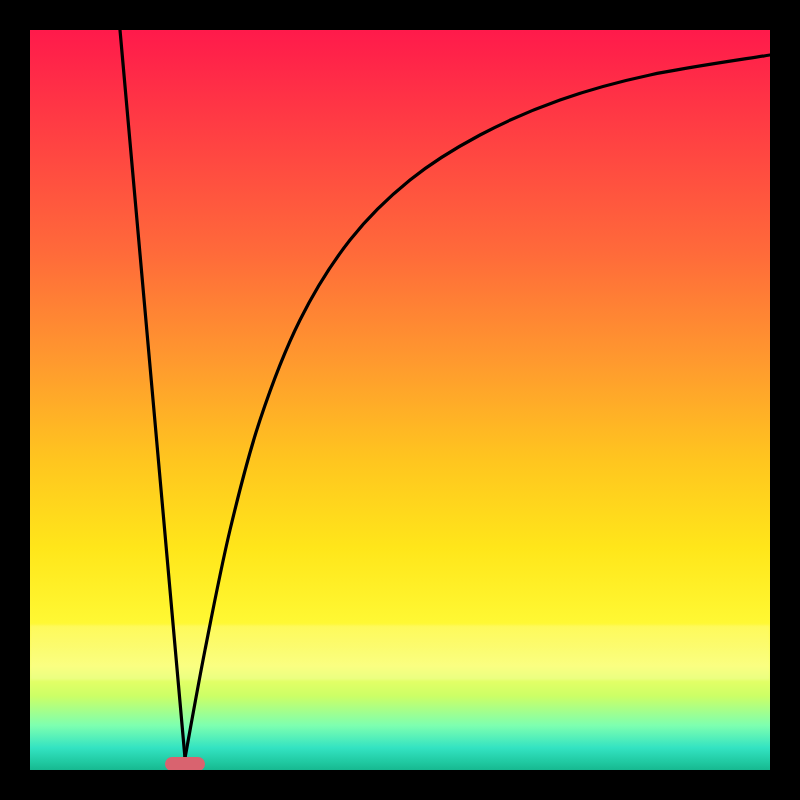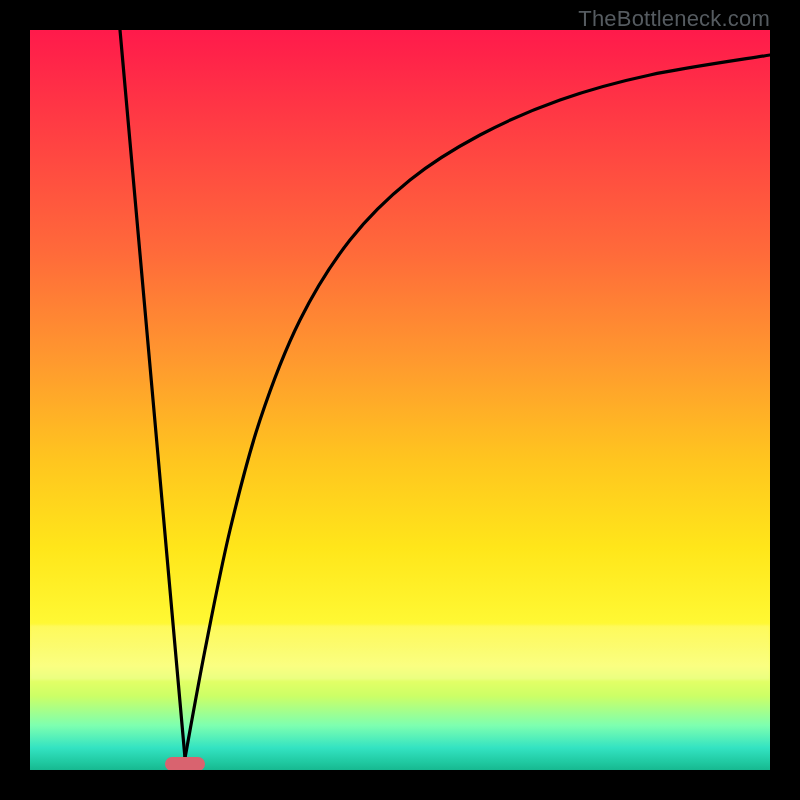--- a/index.html
+++ b/index.html
@@ -74,21 +74,20 @@
     font-size: 22px;
     letter-spacing: 0.2px;
     user-select: none;
   }
 </style>
 </head>
 <body>
 
 <div class="frame">
 
-  <div class="watermark">TheBottleneck.com</div>
 
   <div class="plot-area">
     <div class="gradient"></div>
     <div class="pale-band"></div>
 
     <svg class="curves" viewBox="0 0 740 740" preserveAspectRatio="none">
       <path d="M 90 0.00 L 155 728.00" id="path-left" fill="none" stroke="#000" stroke-width="3.2" stroke-linecap="round"></path>
       <path d="M 155 728 C 158.33 710.00, 167.50 658.00, 175.00 620.00 C 182.50 582.00, 190.83 538.33, 200.00 500.00 C 209.17 461.67, 218.33 425.00, 230.00 390.00 C 241.67 355.00, 255.00 320.00, 270.00 290.00 C 285.00 260.00, 301.67 233.33, 320.00 210.00 C 338.33 186.67, 358.33 167.50, 380.00 150.00 C 401.67 132.50, 425.00 118.33, 450.00 105.00 C 475.00 91.67, 501.67 80.00, 530.00 70.00 C 558.33 60.00, 585.00 52.50, 620.00 45.00 C 655.00 37.50, 720.00 28.33, 740.00 25.00" id="path-right" fill="none" stroke="#000" stroke-width="3.2" stroke-linecap="round"></path>
     </svg>
 

